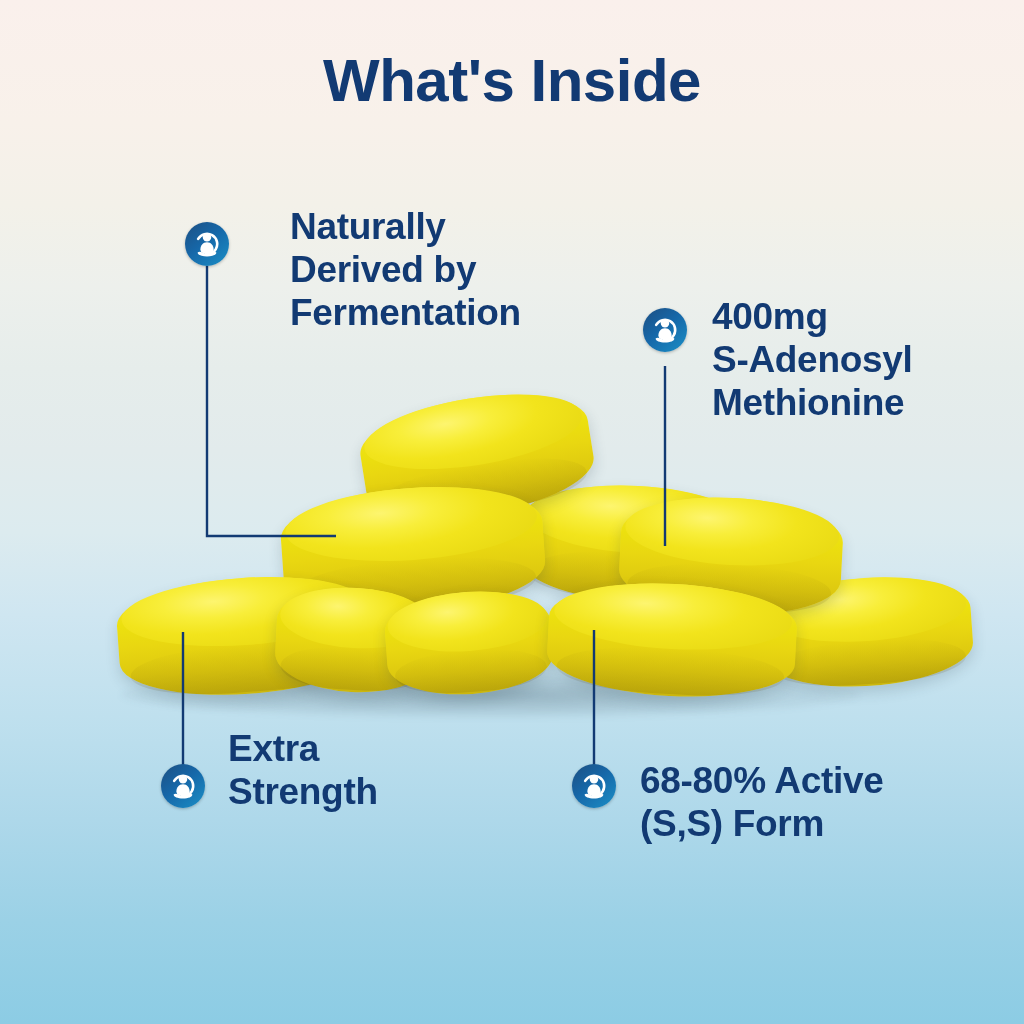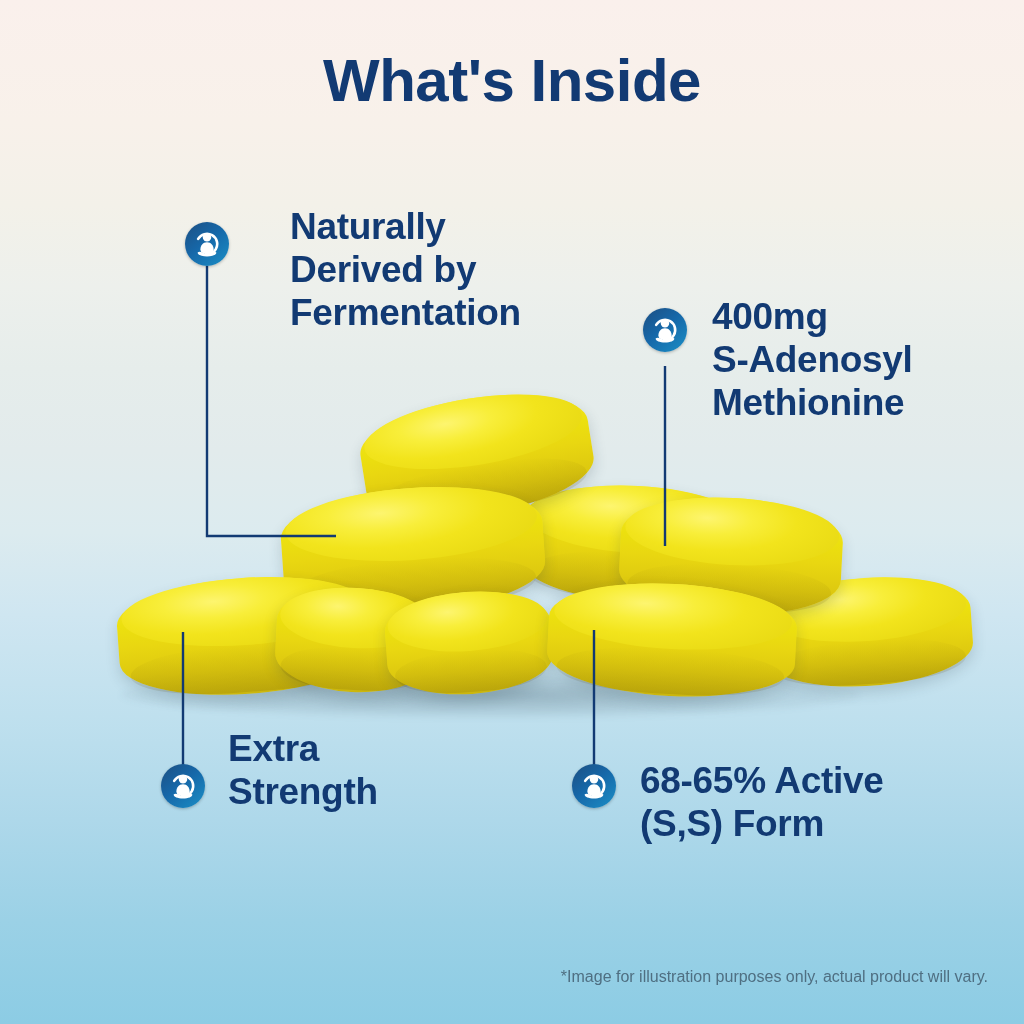--- a/index.html
+++ b/index.html
@@ -217,19 +217,18 @@
 
   <div class="callout">
     <div class="badge" style="left:572px; top:764px;">
       <svg viewBox="0 0 44 44">
         <circle cx="22" cy="22" r="10.2" fill="none" stroke="#ffffff" stroke-width="2.6" stroke-linecap="round" stroke-dasharray="44 22" transform="rotate(-150 22 22)"></circle>
         <circle cx="22" cy="15.4" r="4.2" fill="#ffffff"></circle>
         <path d="M 22 20.2 C 17.8 20.2 15.4 23.6 15.4 27.2 C 15.4 29.4 16.6 30.8 18.4 31.2 L 25.6 31.2 C 27.4 30.8 28.6 29.4 28.6 27.2 C 28.6 23.6 26.2 20.2 22 20.2 Z" fill="#ffffff"></path>
         <path d="M 12.6 30.4 C 15.4 28.4 18.4 31.8 22 31.8 C 25.6 31.8 28.6 28.4 31.4 30.4 C 31.4 32.8 27.4 34.4 22 34.4 C 16.6 34.4 12.6 32.8 12.6 30.4 Z" fill="#ffffff"></path>
       </svg>
     </div>
-    <div class="callout-text" style="left:640px; top:760px; width:340px;">68-65% Active
+    <div class="callout-text" style="left:640px; top:760px; width:340px;">68-80% Active
 (S,S) Form</div>
   </div>
 
-  <div class="footnote">*Image for illustration purposes only, actual product will vary.</div>
 
 </div>
 
 </body></html>

